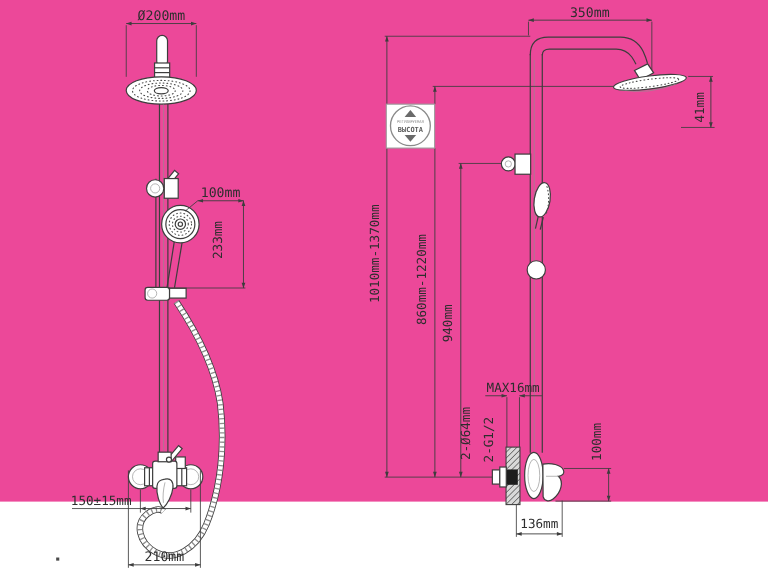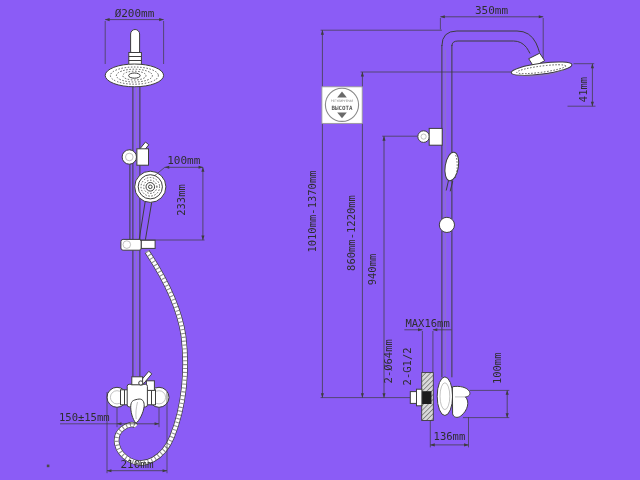--- a/index.html
+++ b/index.html
@@ -1,16 +1,16 @@
 <!DOCTYPE html>
 <html><head>
 <meta charset="utf-8">
 <style>
   html,body{margin:0;padding:0;background:#ffffff;width:640px;height:480px;overflow:hidden;}
-  #sheet{position:absolute;left:0;top:0;width:640px;height:480px;background:#8b5cf6;}
+  #sheet{position:absolute;left:0;top:0;width:640px;height:418px;background:#ec4899;}
   svg{display:block;}
   .obj{stroke:#3d3d3d;stroke-width:1;fill:none;}
   .objw{stroke:#3d3d3d;stroke-width:1;fill:#ffffff;}
   .thin{stroke:#8f8f8f;stroke-width:.55;fill:none;}
   .dot{stroke:#4a4a4a;stroke-width:.9;fill:none;stroke-dasharray:.7 2.4;stroke-linecap:round;}
   .dim{stroke:#3d3d3d;stroke-width:.75;fill:none;marker-start:url(#ma);marker-end:url(#ma);}
   .dime{stroke:#3d3d3d;stroke-width:.75;fill:none;marker-end:url(#ma);}
   .dimsr{stroke:#3d3d3d;stroke-width:.75;fill:none;marker-start:url(#ma);}
   .ext{stroke:#3d3d3d;stroke-width:.7;fill:none;}
   .lbl{font-family:"DejaVu Sans Mono","Liberation Mono",monospace;font-size:11px;fill:#2e2e2e;}

